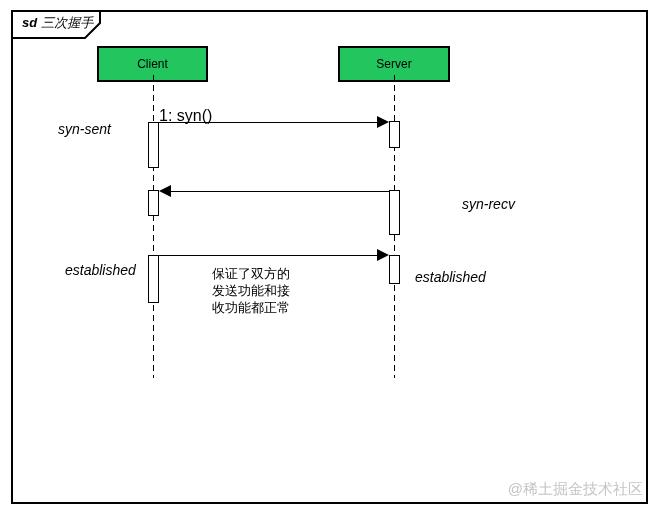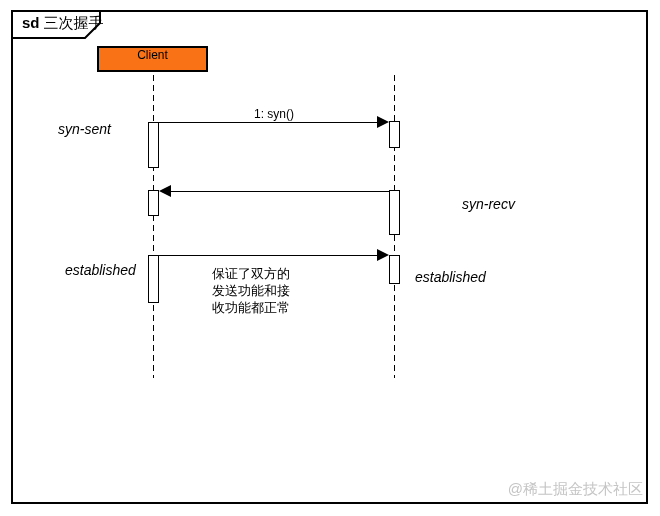--- a/index.html
+++ b/index.html
@@ -3,34 +3,34 @@
 <meta charset="utf-8">
 <style>
   html,body{margin:0;padding:0;background:#ffffff;}
   .canvas{
     position:relative;width:660px;height:516px;background:#ffffff;overflow:hidden;
     font-family:"Liberation Sans","DejaVu Sans",sans-serif;color:#000;
   }
   .abs{position:absolute;box-sizing:border-box;}
   .frame{left:11px;top:10px;width:637px;height:494px;border:2px solid #000;background:#fff;}
   .frame-tab-svg{left:11px;top:10px;width:92px;height:30px;}
-  .frame-tab-label{left:22px;top:14px;font-size:15px;white-space:nowrap;}
+  .frame-tab-label{left:22px;top:14px;font-size:13px;white-space:nowrap;font-style:italic;}
   .frame-tab-label .kw{font-weight:bold;}
   .frame-tab-label .ttl{margin-left:4px;font-weight:normal;}
-  .participant{height:26px;border:2px solid #000;background:#f97316;
-    display:flex;justify-content:center;font-size:12px;}
+  .participant{height:36px;border:2px solid #000;background:#22c55e;
+    display:flex;align-items:center;justify-content:center;font-size:12px;}
   .p-client{left:97px;top:46px;width:111px;}
   .p-server{left:338px;top:46px;width:112px;}
   .lifeline{width:1px;top:75px;height:303px;
     background:repeating-linear-gradient(to bottom,#000 0 6px,transparent 6px 10px);}
   .ll-client{left:153px;}
   .ll-server{left:394px;}
   .activation{width:11px;border:1px solid #000;background:#fff;}
   .msg-line{height:1px;background:#000;}
-  .msg-label{width:230px;text-align:center;font-size:12px;white-space:nowrap;}
+  .msg-label{width:230px;font-size:16px;white-space:nowrap;}
   .arrow-right{width:0;height:0;border-top:6px solid transparent;
     border-bottom:6px solid transparent;border-left:12px solid #000;}
   .arrow-left{width:0;height:0;border-top:6px solid transparent;
     border-bottom:6px solid transparent;border-right:12px solid #000;}
   .state-label{font-size:14px;white-space:nowrap;font-style:italic;}
   .note-text{left:212px;top:265px;font-size:13px;line-height:17px;}
   .note-text span{display:block;white-space:nowrap;}
   .watermark{right:17px;top:480px;font-size:15px;color:#c5c5c5;white-space:nowrap;}
 </style>
 </head>
@@ -42,20 +42,23 @@
 
   <svg class="abs frame-tab-svg" viewBox="0 0 92 30">
     <polygon points="1,1 89,1 89,13 74,28 1,28" fill="#ffffff" stroke="#000000" stroke-width="2"></polygon>
   </svg>
   <div class="abs frame-tab-label">
     <span class="kw">sd</span><span class="ttl">三次握手</span>
   </div>
 
   <div class="abs participant p-client">
     <span>Client</span>
+  </div>
+  <div class="abs participant p-server">
+    <span>Server</span>
   </div>
 
   <div class="abs lifeline ll-client"></div>
   <div class="abs lifeline ll-server"></div>
 
   <div class="abs activation" style="left:148px;top:122px;height:46px;"></div>
   <div class="abs activation" style="left:389px;top:121px;height:27px;"></div>
   <div class="abs activation" style="left:148px;top:190px;height:26px;"></div>
   <div class="abs activation" style="left:389px;top:190px;height:45px;"></div>
   <div class="abs activation" style="left:148px;top:255px;height:48px;"></div>

